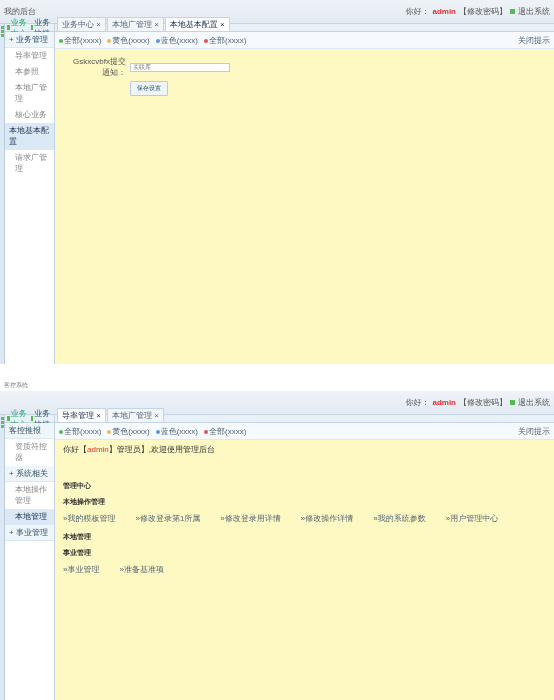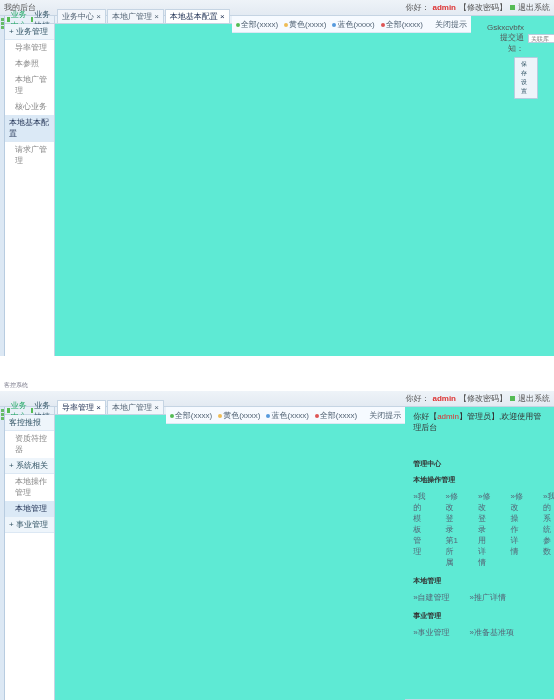--- a/index.html
+++ b/index.html
@@ -1,37 +1,37 @@
 <!DOCTYPE html>
 <html><head>
 <meta charset="utf-8">
 <style>
 *{margin:0;padding:0;box-sizing:border-box;font-family:"Microsoft YaHei",Arial,sans-serif;font-size:8px}
 body{background:#fff}
 .view{width:554px;position:relative;background:#fff}
 .view1{height:350px}
 .view2{margin-top:30px;height:320px}
-.topbar{height:16px;background:linear-gradient(#eef3f8,#e3eaf2);border-bottom:1px solid #c5d4e3;display:flex;align-items:center;padding:0 4px;font-size:6px;color:#555}
+.topbar{height:24px;background:linear-gradient(#eef3f8,#e3eaf2);border-bottom:1px solid #c5d4e3;display:flex;align-items:center;padding:0 4px;font-size:6px;color:#555}
 .topbar .left{flex:1}
 .topbar .right{display:flex;gap:3px;align-items:center}
 .topbar .admin{color:#d33;font-weight:bold}
 .green-sq{display:inline-block;width:5px;height:5px;background:#5b5}
 .layout{display:flex;height:calc(100% - 10px)}
 .sidecol{width:5px;background:#dce8f4;border-right:1px solid #b8cce0;display:flex;flex-direction:column;align-items:center;padding-top:2px;gap:1px}
 .sidecol .g{width:3px;height:3px;background:#6b6}
 .sidebar{width:50px;background:#fff;border-right:1px solid #c5d4e3;display:flex;flex-direction:column}
 .sbhead{height:8px;background:#e8f0f8;border-bottom:1px solid #c5d4e3;display:flex;align-items:center;padding:0 2px;font-size:6px;color:#356;gap:2px}
 .sbtab{display:inline-flex;align-items:center;gap:1px}
 .sbtab.active{color:#2a6}
 .sbmenu{flex:1;font-size:6px;color:#666}
 .sbitem{padding:2px 3px 2px 6px;cursor:pointer;border-bottom:1px solid transparent}
 .sbitem.header{background:#eef5fb;color:#356;border-bottom:1px solid #dce8f4;padding-left:4px}
 .sbitem.sub{color:#888;padding-left:10px}
 .sbitem.active{background:#dbe9f6;color:#235}
-.main{flex:1;display:flex;background:#5eead4}
+.main{flex:1;display:flex;flex-direction:column;background:#fef9c3}
 .tabs{height:8px;background:#e8f0f8;border-bottom:1px solid #c5d4e3;display:flex;align-items:flex-end;padding:0 2px;font-size:6px;gap:1px}
 .tab{padding:1px 4px;background:#f2f6fb;border:1px solid #c5d4e3;border-bottom:none;color:#567;border-radius:1px 1px 0 0;cursor:pointer;display:flex;align-items:center;gap:1px}
 .tab.active{background:#fff;color:#235}
 .toolbar{height:8px;background:#f6faff;border-bottom:1px solid #dce8f4;display:flex;align-items:center;padding:8px 4px;font-size:6px;color:#567;gap:6px}
 .toolbar .sp{flex:1}
 .dot{display:inline-block;width:4px;height:4px;border-radius:50%;margin-right:1px}
 .d-g{background:#5b5}.d-y{background:#eb5}.d-b{background:#59d}.d-r{background:#d55}
 .content{flex:1;padding:4px 8px;font-size:6px;color:#555;overflow:auto;position:relative}
 .content h3{font-size:7px;color:#333;margin:6px 0 4px;font-weight:bold}
 .linkrow{display:flex;gap:20px;padding:2px 0;color:#567}
@@ -177,24 +177,20 @@
             <h3>本地操作管理</h3>
             <div class="linkrow">
               <a href="#">»我的模板管理</a>
               <a href="#">»修改登录第1所属</a>
               <a href="#">»修改登录用详情</a>
               <a href="#">»修改操作详情</a>
               <a href="#">»我的系统参数</a>
               <a href="#">»用户管理中心</a>
             </div>
             <h3>本地管理</h3>
-            <div class="linkrow">
-              <a href="#">»自建管理</a>
-              <a href="#">»推广详情</a>
-            </div>
             <h3>事业管理</h3>
             <div class="linkrow">
               <a href="#">»事业管理</a>
               <a href="#">»准备基准项</a>
             </div>
           </div>
         <div class="footer-bar"></div>
       </div>
     </div>
   </div>

